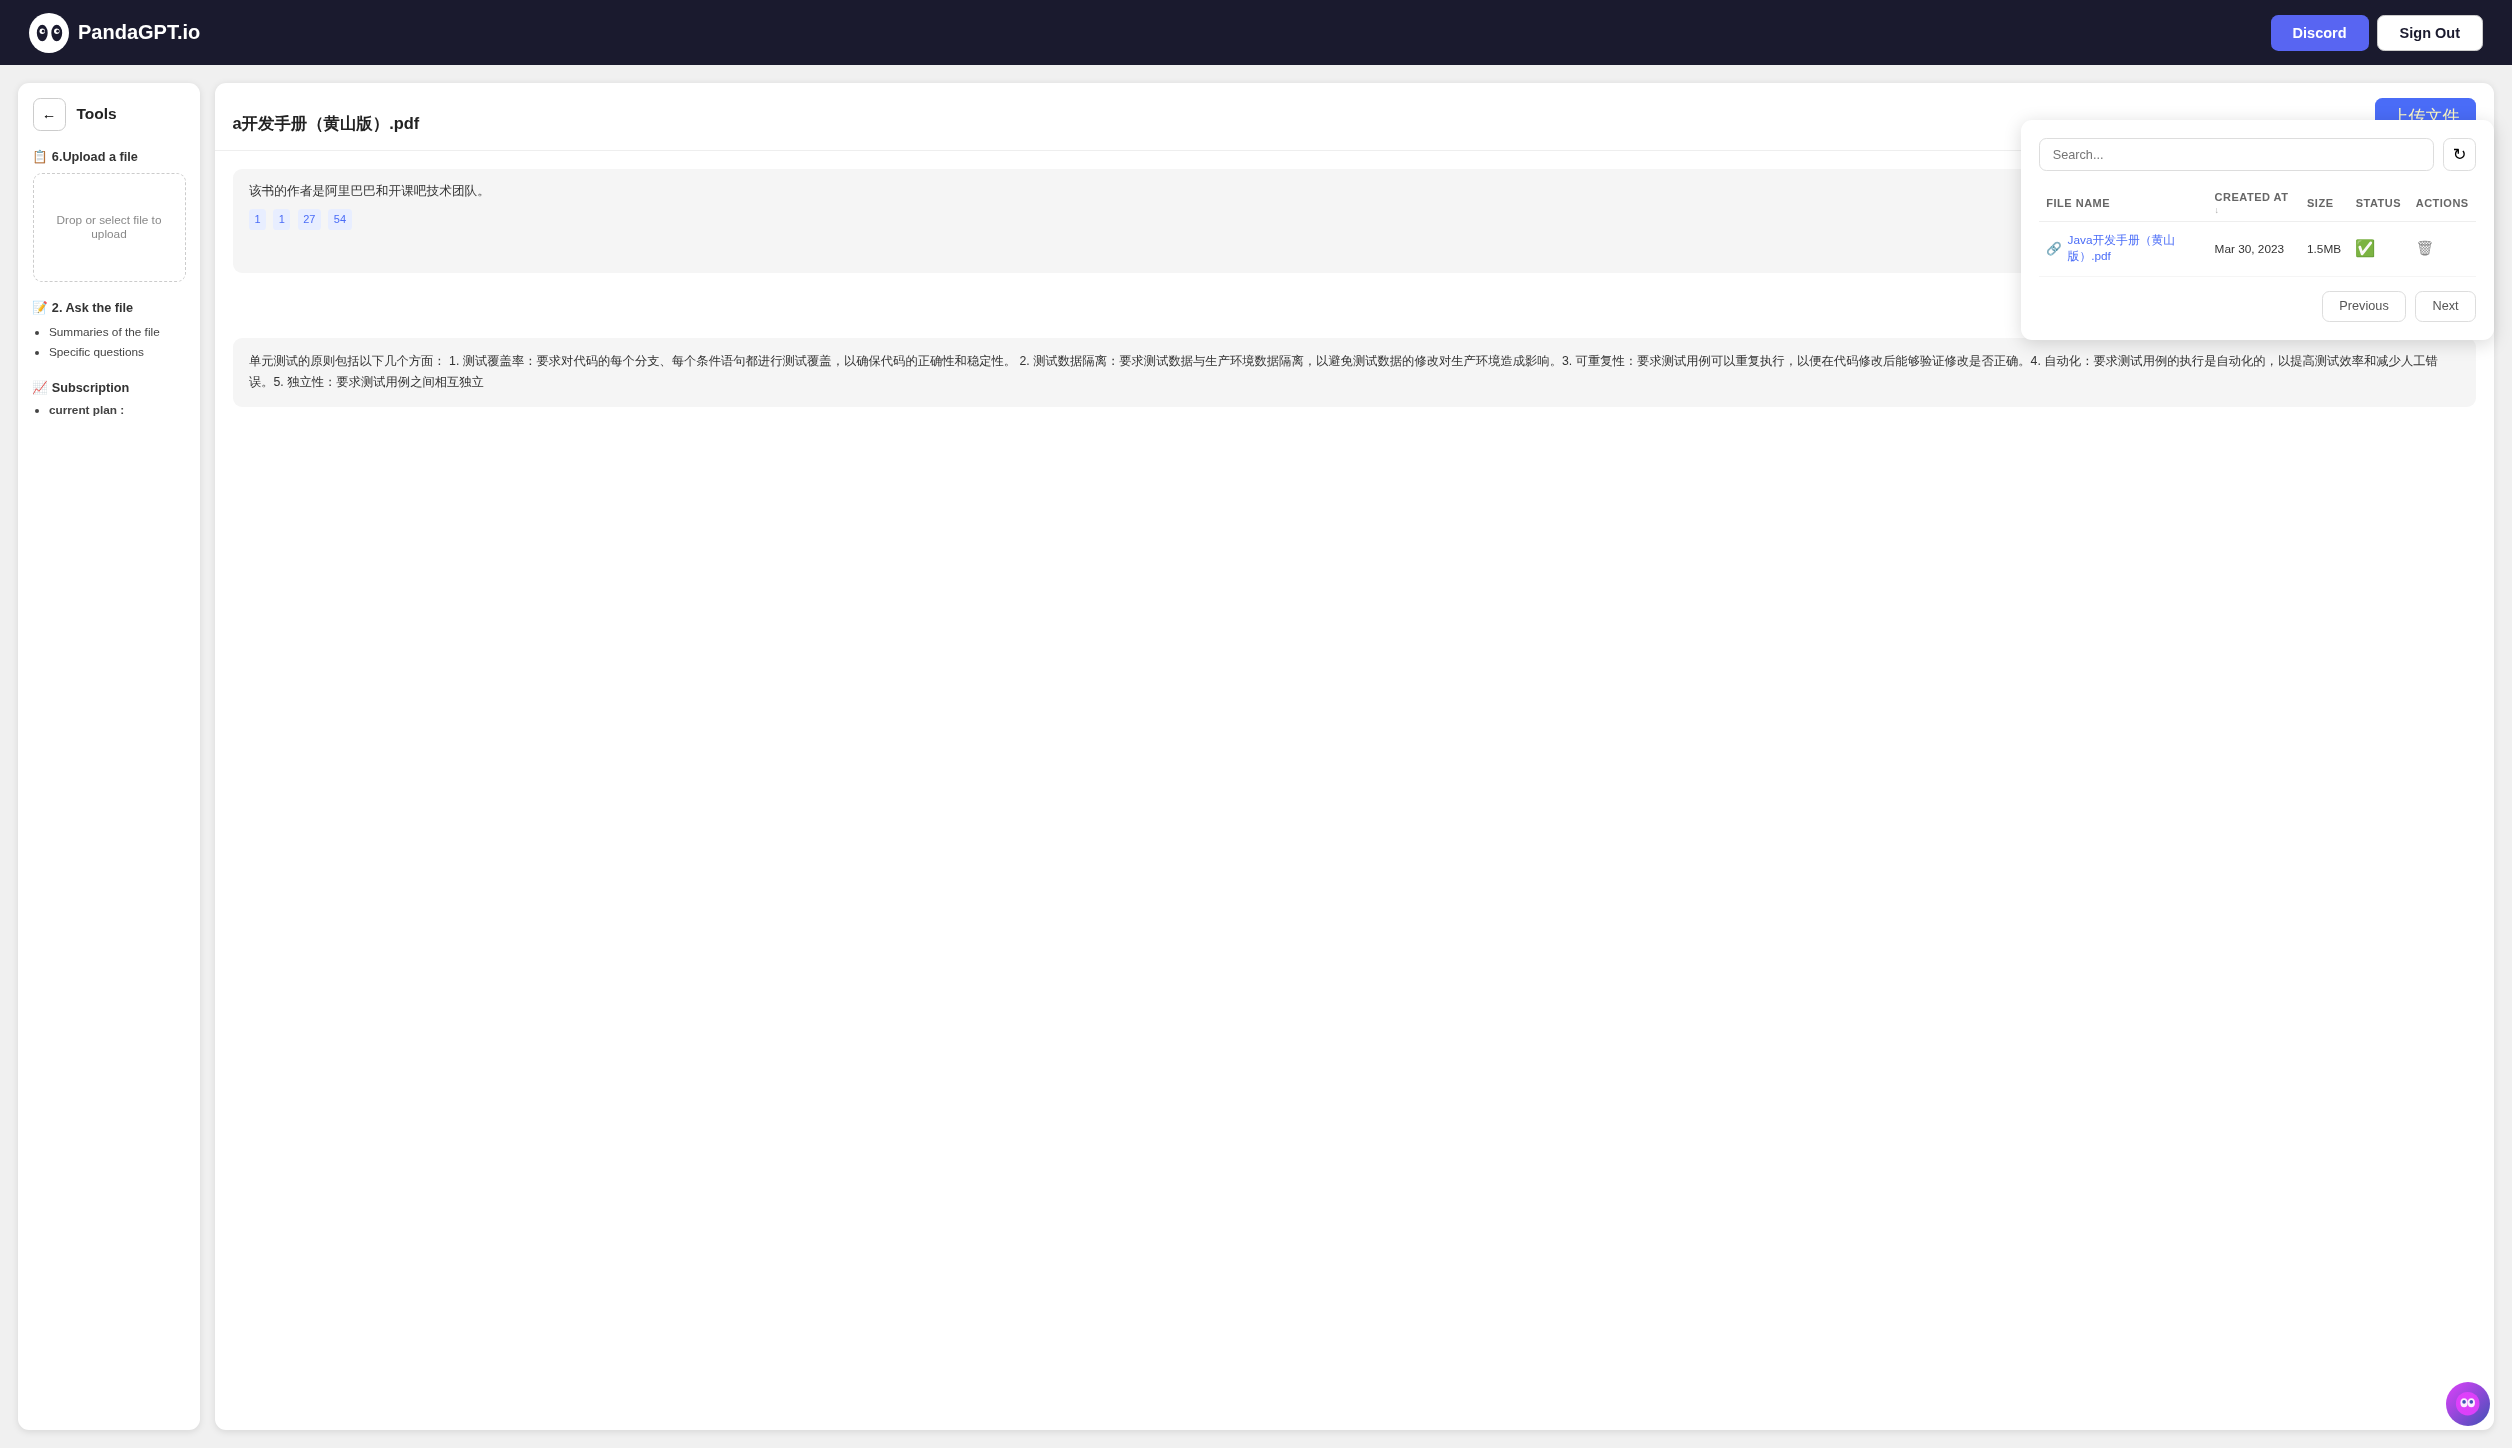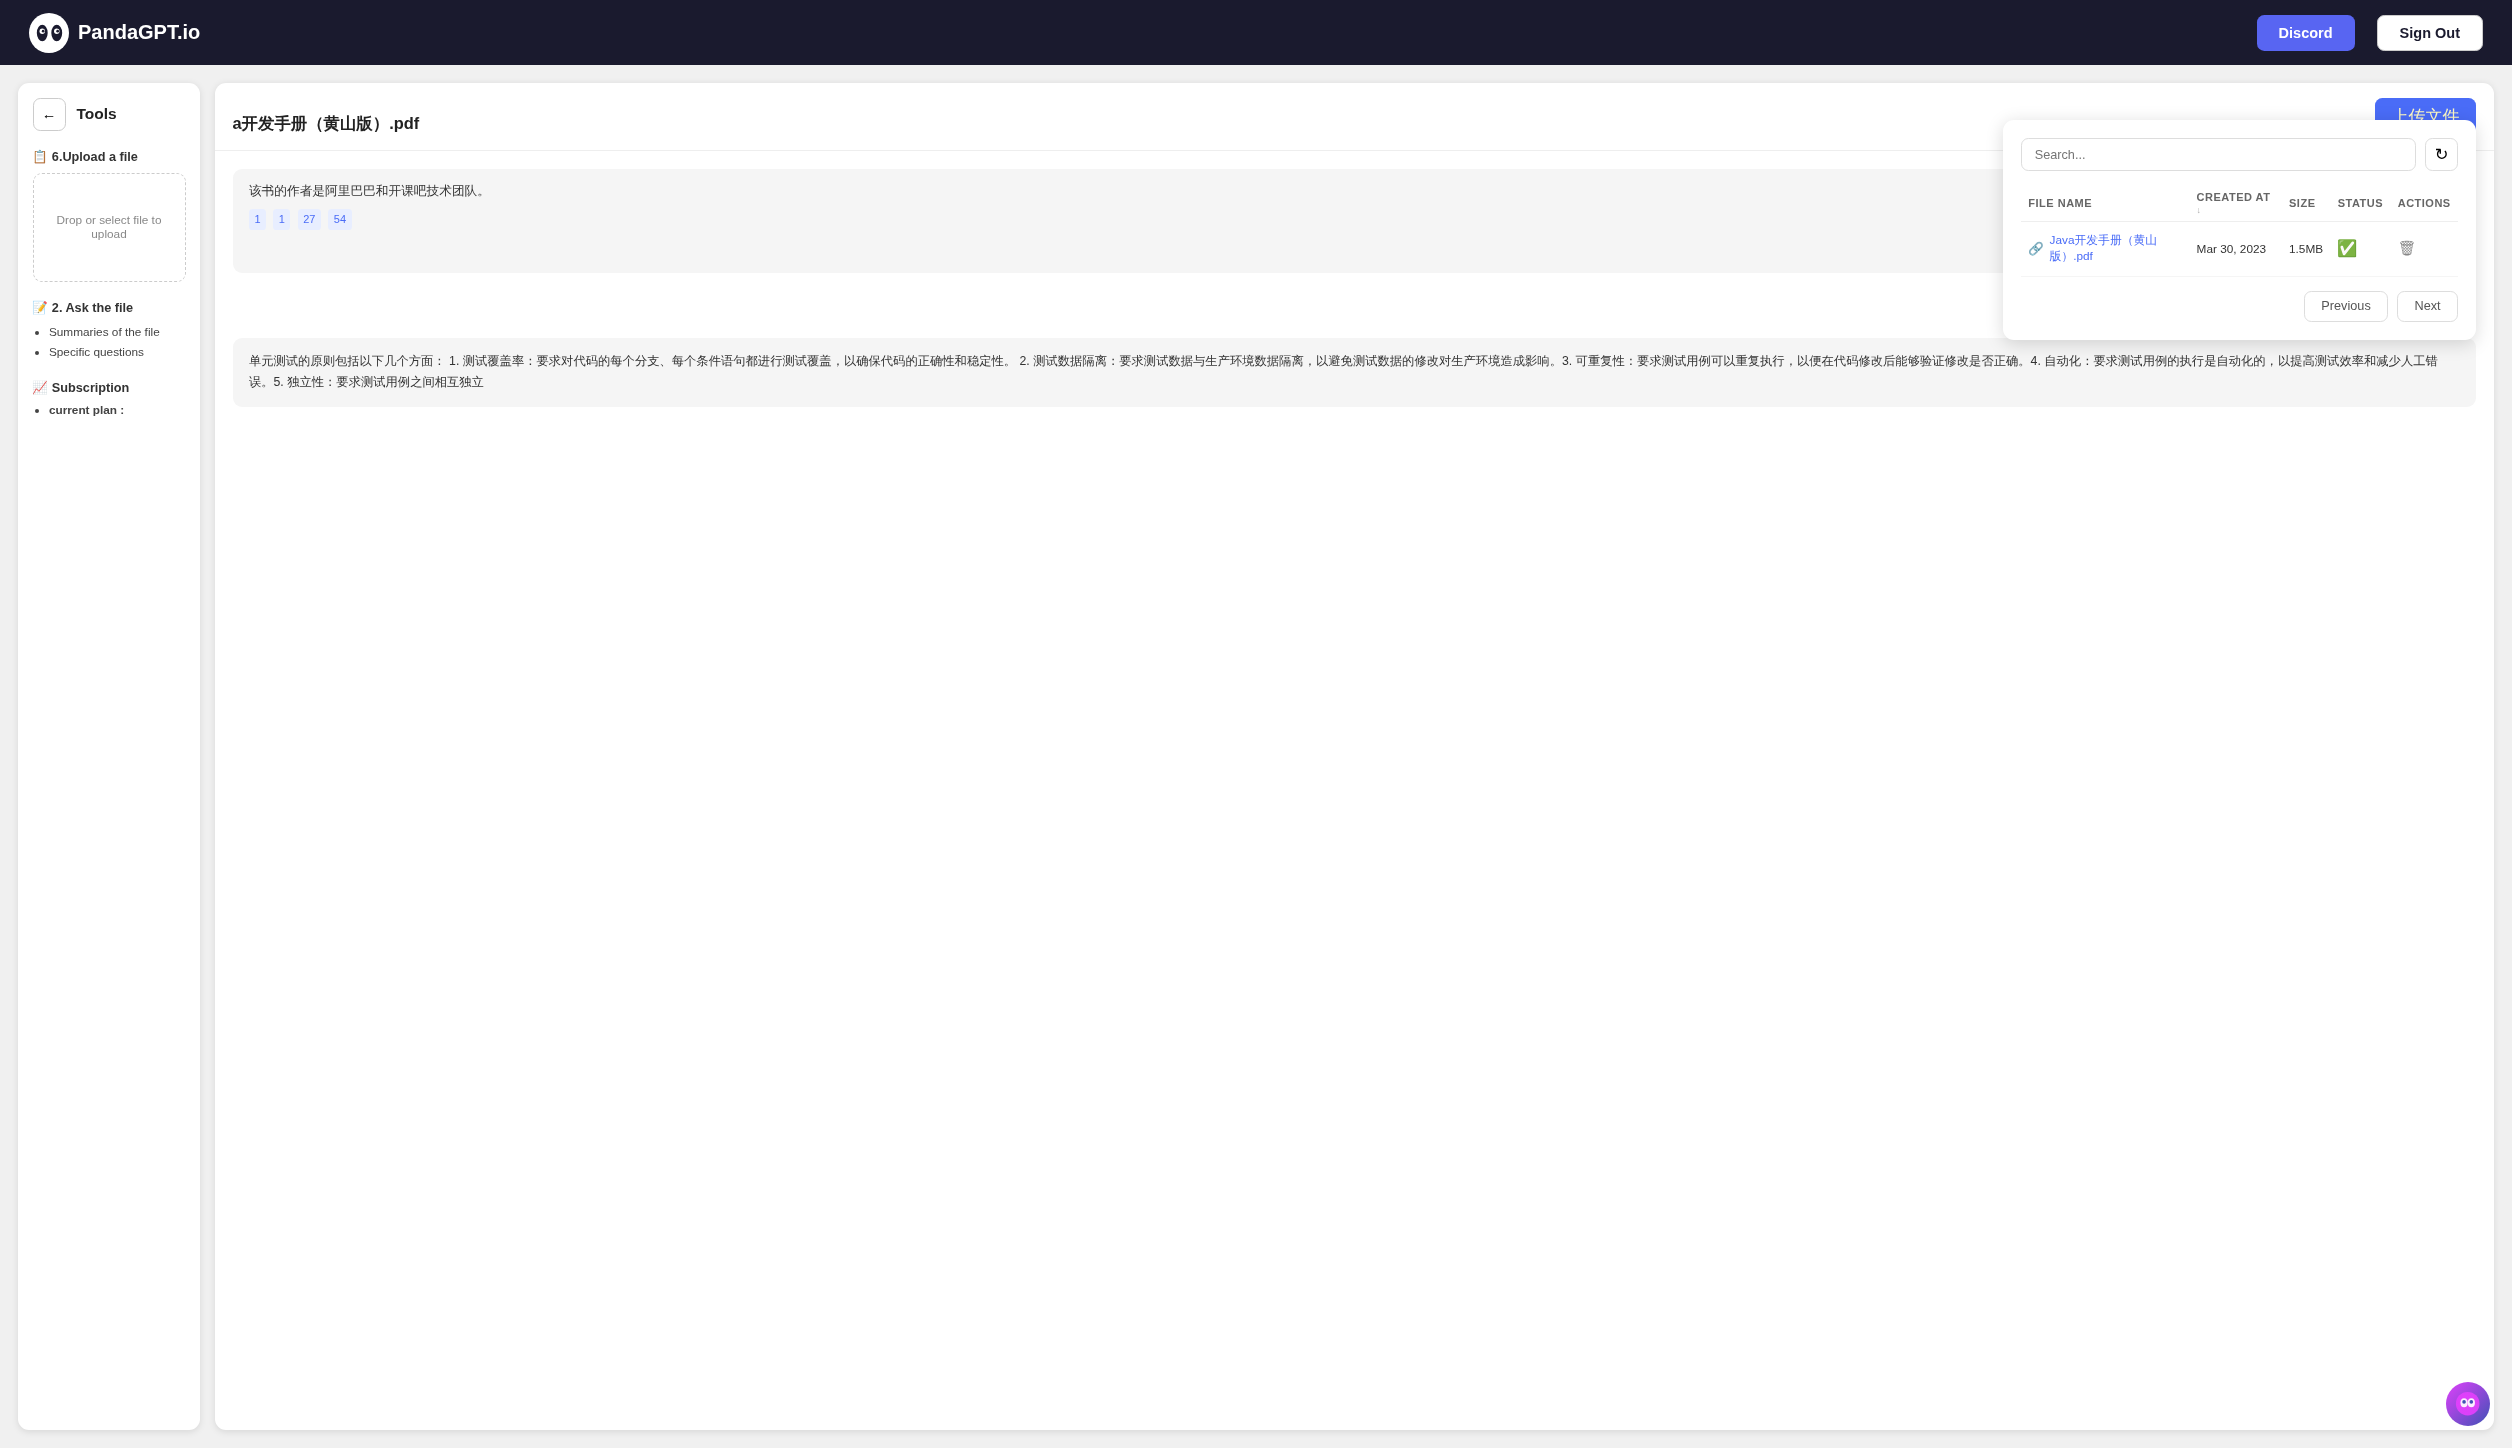--- a/index.html
+++ b/index.html
@@ -31,21 +31,21 @@
       height: 40px;
       background: white;
       border-radius: 50%;
       display: flex;
       align-items: center;
       justify-content: center;
       font-size: 20px;
     }
     .navbar-actions {
       display: flex;
-      gap: 22px;
+      gap: 8px;
     }
     .btn-discord {
       background: #5865f2;
       color: white;
       border: none;
       border-radius: 7.3px;
       padding: 9px 22px;
       font-size: 14.5px;
       font-weight: 600;
       cursor: pointer;
@@ -266,21 +266,21 @@
       justify-content: center;
       cursor: pointer;
       color: white;
       font-size: 16.4px;
     }
 
     
     .file-manager {
       position: absolute;
       top: 55px;
-      right: 36px;
+      right: 18px;
       width: 473px;
       background: white;
       border-radius: 11px;
       box-shadow: 0 3.6px 18px rgba(0,0,0,0.15);
       padding: 18px;
       z-index: 100;
     }
     .file-manager-search-row {
       display: flex;
       align-items: center;

